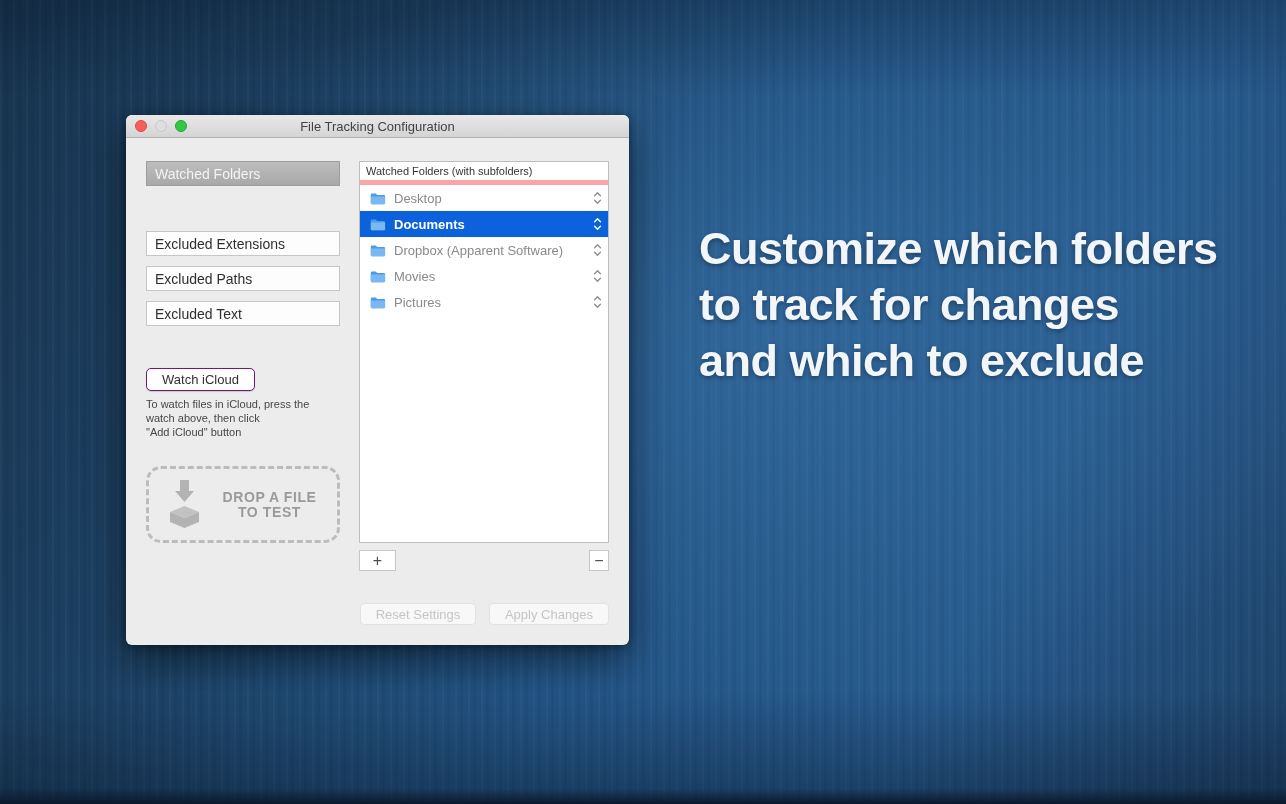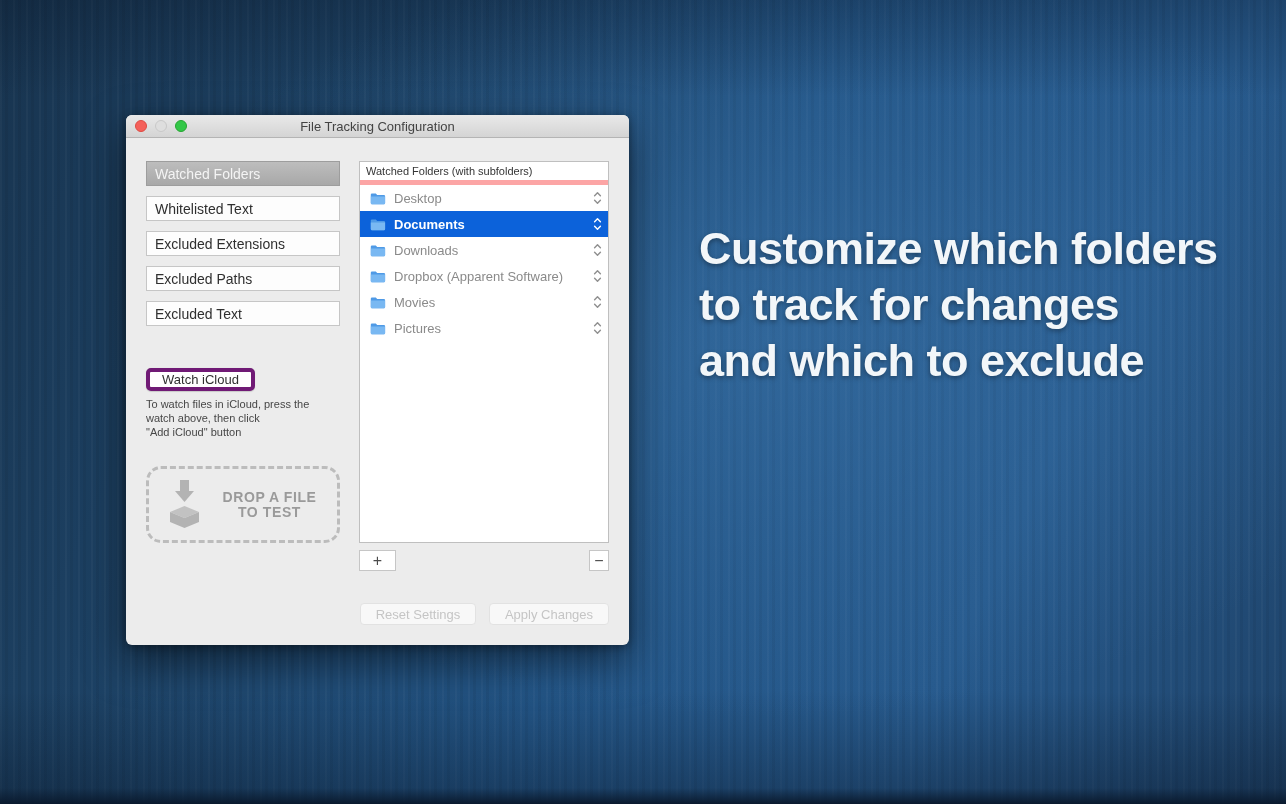--- a/index.html
+++ b/index.html
@@ -50,21 +50,21 @@
     background:#fdfdfd; border:1px solid #c6c6c6;
     font-size:14px; color:#2f2f2f; text-align:left; padding-left:8px;
     display:flex; align-items:center; cursor:default;
   }
   .nav-btn.selected {
     background:linear-gradient(#bdbdbd,#a8a8a8);
     border-color:#9d9d9d; color:#f4f4f4;
   }
   .icloud-btn {
     position:absolute; left:20px; top:230px; width:109px; height:23px;
-    background:#ffffff; border:4px solid #701a75; border-radius:5px;
+    background:#ffffff; border:1px solid #701a75; border-radius:5px;
     box-shadow:0 0.5px 1px rgba(0,0,0,0.15);
     font-size:13px; color:#303030; display:flex; align-items:center; justify-content:center;
   }
   .helper {
     position:absolute; left:20px; top:259px; width:200px;
     font-size:11px; line-height:14px; color:#474747;
   }
   .helper span { display:block; }
   .dropzone {
     position:absolute; left:20px; top:328px; width:194px; height:77px;
@@ -150,21 +150,20 @@
       <div class="light red"></div>
       <div class="light gray"></div>
       <div class="light green"></div>
     </div>
     <div class="title">File Tracking Configuration</div>
   </div>
 
   <div class="win-body">
 
     <button class="nav-btn selected" style="top:23px">Watched Folders</button>
-    <button class="nav-btn" style="top:58px">Whitelisted Text</button>
     <button class="nav-btn" style="top:93px">Excluded Extensions</button>
     <button class="nav-btn" style="top:128px">Excluded Paths</button>
     <button class="nav-btn" style="top:163px">Excluded Text</button>
 
     <button class="icloud-btn">Watch iCloud</button>
 
     <div class="helper">
       <span>To watch files in iCloud, press the</span>
       <span>watch above, then click</span>
       <span>"Add iCloud" button</span>
@@ -202,31 +201,20 @@
         <span class="stepper">
             <svg width="9" height="14" viewBox="0 0 9 14">
               <use href="#updown"></use>
             </svg>
           </span>
       </div>
       <div class="row">
         <svg width="16" height="13" viewBox="0 0 16 13">
             <use href="#folder"></use>
           </svg>
-        <span class="label">Downloads</span>
-        <span class="stepper">
-            <svg width="9" height="14" viewBox="0 0 9 14">
-              <use href="#updown"></use>
-            </svg>
-          </span>
-      </div>
-      <div class="row">
-        <svg width="16" height="13" viewBox="0 0 16 13">
-            <use href="#folder"></use>
-          </svg>
         <span class="label">Dropbox (Apparent Software)</span>
         <span class="stepper">
             <svg width="9" height="14" viewBox="0 0 9 14">
               <use href="#updown"></use>
             </svg>
           </span>
       </div>
       <div class="row">
         <svg width="16" height="13" viewBox="0 0 16 13">
             <use href="#folder"></use>

